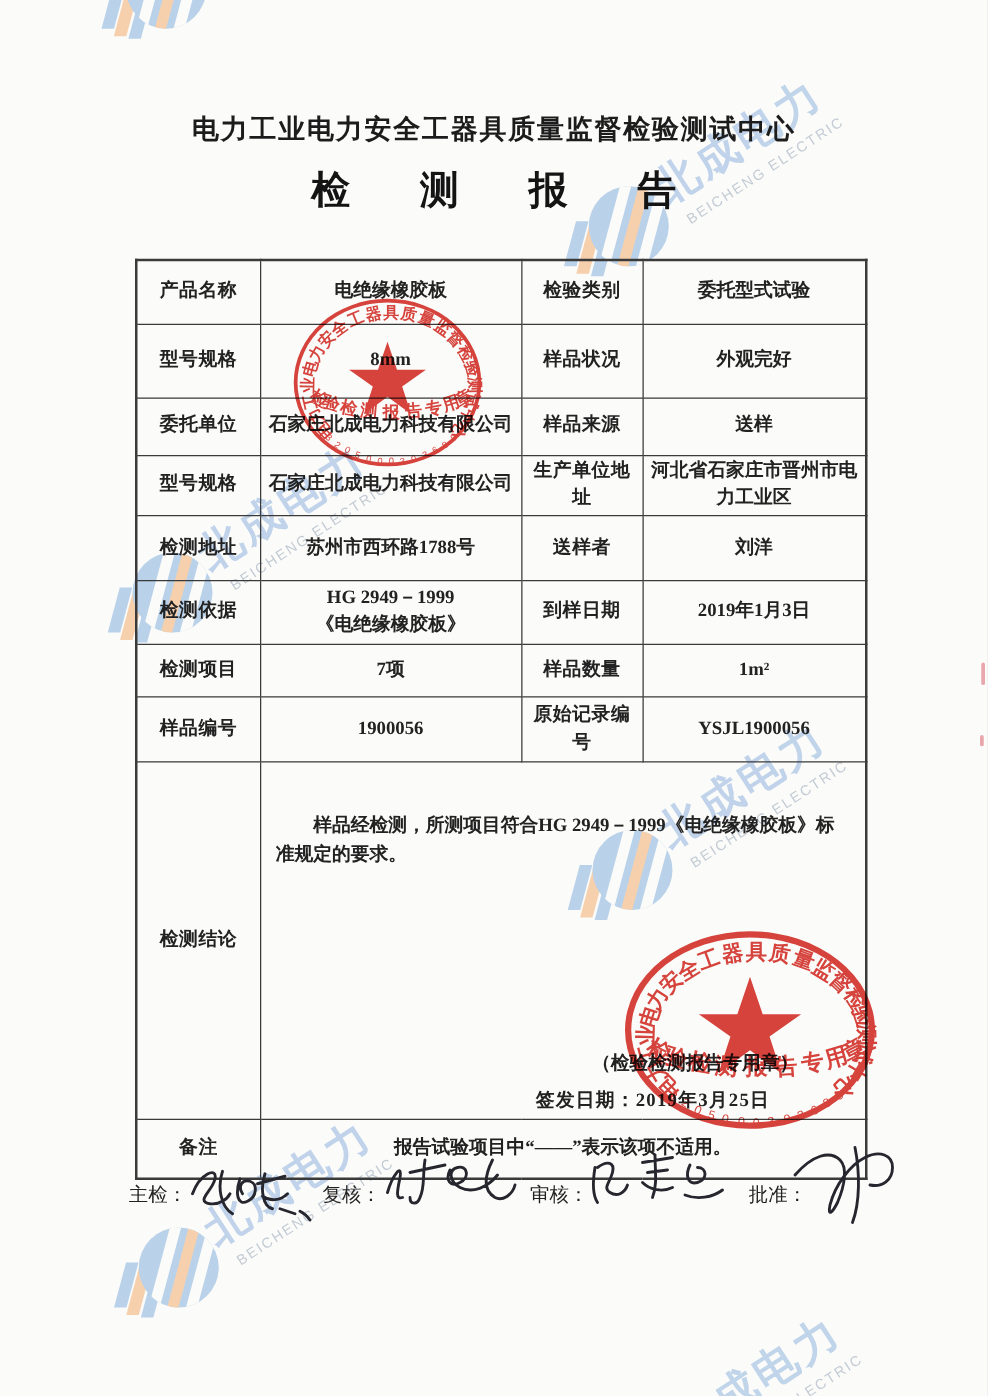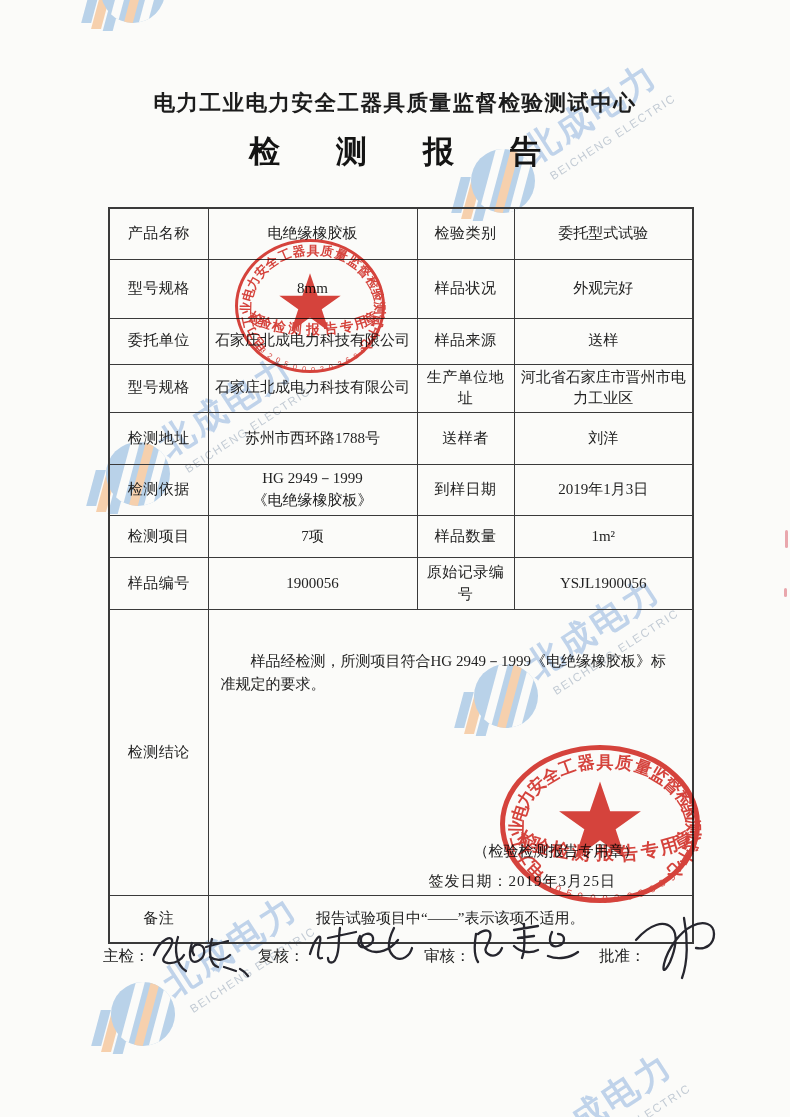--- a/index.html
+++ b/index.html
@@ -31,21 +31,21 @@
   table.report {
     position:absolute; left:108px; top:207px; width:584px; height:733px;
     border-collapse:collapse; table-layout:fixed; z-index:2;
     font-size:15px;
   }
   table.report td {
     border:1.5px solid var(--line,#3a3a3a);
     text-align:center; vertical-align:middle; line-height:1.45;
     white-space:pre-line; padding:2px 4px; background:transparent;
   }
-  table.report { border:2px solid var(--line,#3a3a3a); }
+  table.report { border:2px solid var(--line,#3a3a3a);font-weight:bold; }
   td.lbl { letter-spacing:0.5px; }
   td.left { text-align:left; padding-left:10px; }
   .concl-cell { position:relative; vertical-align:top !important; text-align:left !important; }
   .concl-text { padding:16px 16px 0 8px; text-indent:2em; line-height:1.55; }
   .seal-note { position:absolute; left:265px; top:231px; white-space:nowrap; }
   .issue-line { position:absolute; left:220px; top:261px; white-space:nowrap; letter-spacing:1px; }
 
   
   .sign-row { position:absolute; left:0; top:916px; width:100%; height:90px; z-index:3; font-size:15.5px; }
   .sign-row .slabel { position:absolute; top:30px; white-space:nowrap; }

